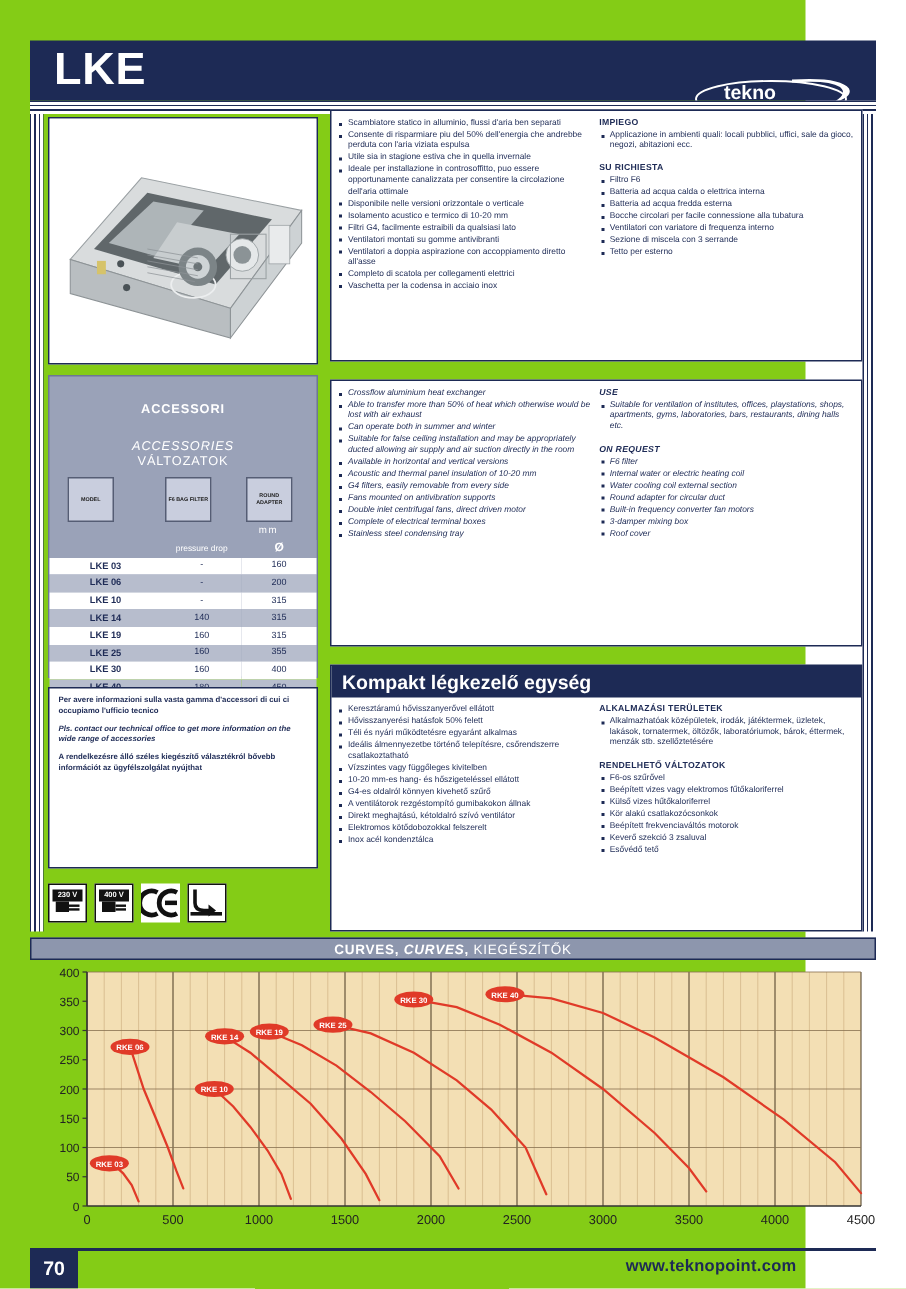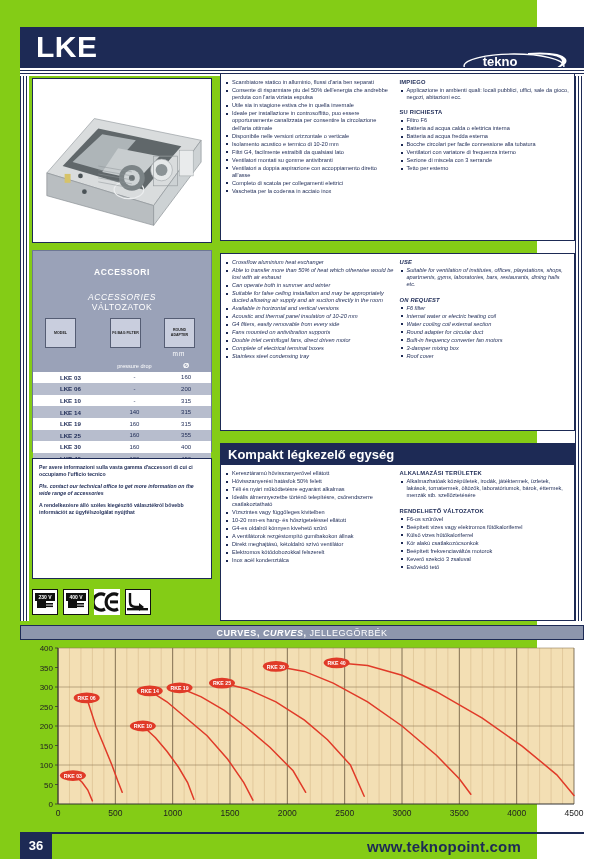--- a/index.html
+++ b/index.html
@@ -145,22 +145,22 @@
   .plot { position:relative; width:564px; height:188px; margin-top:2px; }
 
   
   .footer-line { position:absolute; left:20px; top:832px; width:564px; height:1.5px; background:#1d2a55; }
   .pagenum {
     position:absolute; left:20px; top:832px; width:32px; height:27px;
     background:#1d2a55; color:#fff; font-size:13px; font-weight:bold;
     line-height:27px; text-align:center;
   }
   .site {
-    position:absolute; right:16px; top:838px;
-    color:#1d2a55; font-size:15px; font-weight:bold; letter-spacing:0.2px;
+    position:absolute; right:6px; top:838px;
+    color:#1d2a55; font-size:11px; font-weight:bold; letter-spacing:0.2px;
   }
 </style>
 </head>
 <body>
 
 <div class="page">
 
   <div class="banner">
     <div class="banner-title">LKE</div>
     <div class="logo">
@@ -423,21 +423,21 @@
       <svg width="23" height="23" viewBox="0 0 23 23">
         <path d="M4 3 L4 12 Q4 17 10 17 L16 17" fill="none" stroke="#111" stroke-width="2.4"></path>
         <path d="M13 13 L18 17 L13 21 Z" fill="#111"></path>
         <rect x="1" y="18" width="21" height="2.4" fill="#111"></rect>
       </svg>
     </div>
   </div>
 
   <div class="curves-wrap">
     <div class="curves-head">
-      <span>CURVES</span><span>, </span><span class="i">CURVES</span><span>, </span><span class="h">JELLEGGÖRBÉK</span>
+      <span>CURVES</span><span>, </span><span class="i">CURVES</span><span>, </span><span class="h">KIEGÉSZÍTŐK</span>
     </div>
     <div class="plot">
       <svg id="chart-svg" width="564" height="188" viewBox="0 0 564 188">
           <rect x="38" y="6" width="516" height="156" fill="#f3dfb4"></rect>
           <line x1="38" y1="6" x2="38" y2="162" stroke="#5c4b33" stroke-width="0.75"></line>
           <line x1="49.46666666666667" y1="6" x2="49.46666666666667" y2="162" stroke="#c9a97a" stroke-width="0.4"></line>
           <line x1="60.93333333333334" y1="6" x2="60.93333333333334" y2="162" stroke="#c9a97a" stroke-width="0.4"></line>
           <line x1="72.4" y1="6" x2="72.4" y2="162" stroke="#c9a97a" stroke-width="0.4"></line>
           <line x1="83.86666666666667" y1="6" x2="83.86666666666667" y2="162" stroke="#c9a97a" stroke-width="0.4"></line>
           <line x1="95.33333333333333" y1="6" x2="95.33333333333333" y2="162" stroke="#5c4b33" stroke-width="0.75"></line>
@@ -553,16 +553,16 @@
           <path d="M316.6 20.8 L347.6 23.6 L382.0 33.3 L416.4 49.7 L462.3 76.2 L502.4 104.3 L536.8 132.8 L554.0 153.4" fill="none" stroke="#e03a28" stroke-width="1.5" stroke-linecap="round"></path>
           <g>
             <ellipse cx="316.64000000000004" cy="20.819999999999993" rx="13" ry="5.4" fill="#e03a28"></ellipse>
             <text x="316.64000000000004" y="23.119999999999994" text-anchor="middle" fill="#fff" font-family="Liberation Sans, sans-serif" font-size="5.2" font-weight="bold">RKE 40</text>
           </g>
         </svg>
     </div>
   </div>
 
   <div class="footer-line"></div>
-  <div class="pagenum">36</div>
+  <div class="pagenum">70</div>
   <div class="site">www.teknopoint.com</div>
 
 </div>
 
 </body></html>

